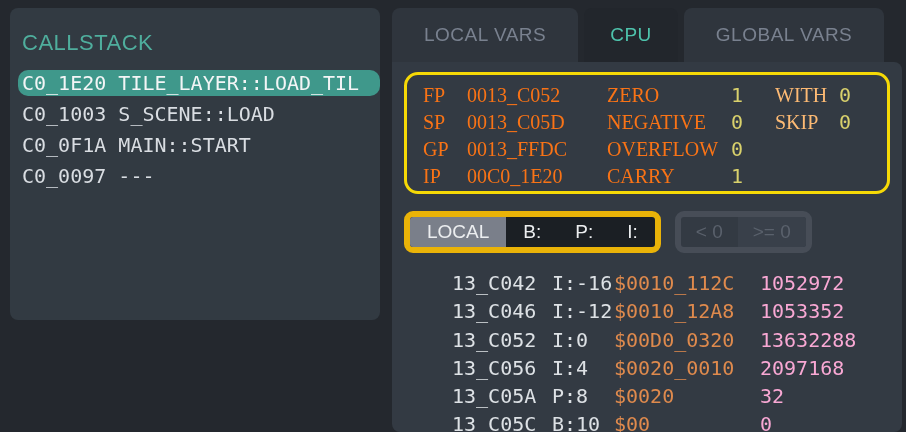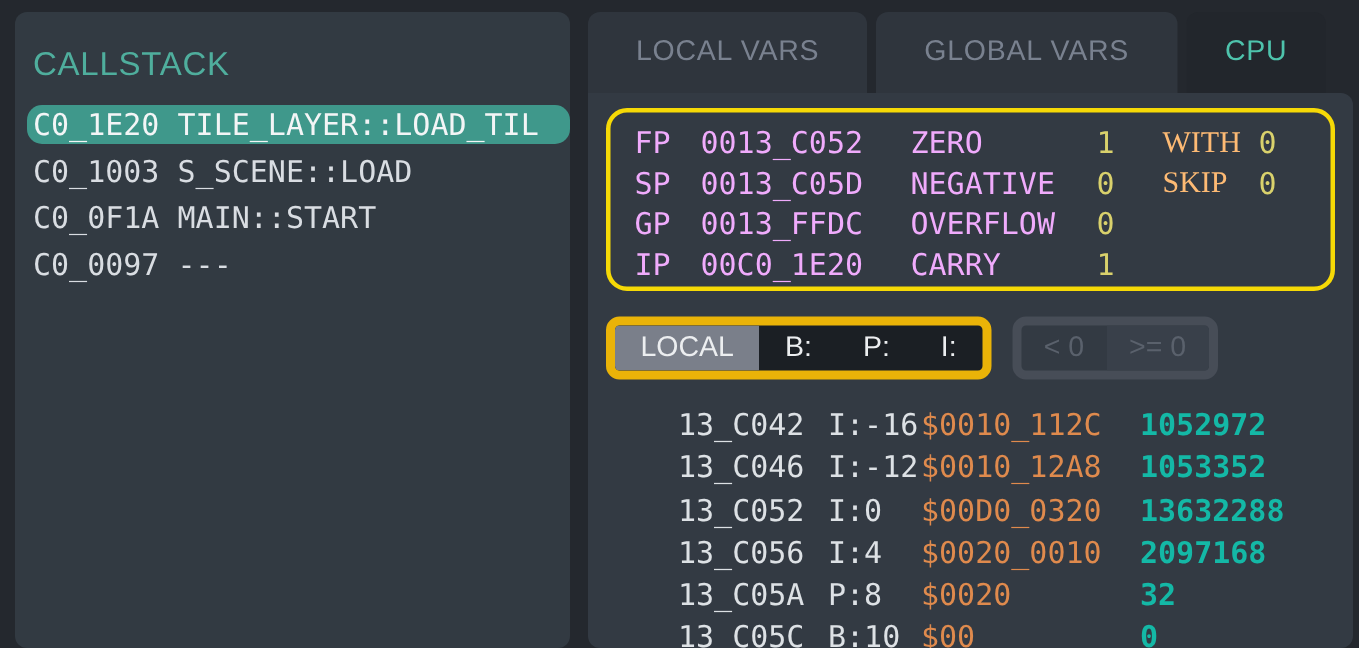--- a/index.html
+++ b/index.html
@@ -6,21 +6,21 @@
   html,body { width:906px; height:432px; overflow:hidden; }
   body {
     background:#24282e;
     font-family:"Liberation Sans", sans-serif;
     position:relative;
   }
   .mono { font-family:"DejaVu Sans Mono", monospace; }
 
   
   .left-panel {
-    position:absolute; left:10px; top:8px; width:370px; height:424px;
+    position:absolute; left:10px; top:8px; width:370px; height:312px;
     background:#323a42; border-radius:8px; overflow:hidden;
   }
   .callstack-title {
     color:#4fae9d; font-size:22px; letter-spacing:0.5px;
     padding:22px 0 0 12px; font-weight:400;
   }
   .callstack-rows { margin-top:14px; }
   .cs-row {
     height:26px; line-height:26px; margin-bottom:5px;
     font-size:20px; color:#d9dde2; white-space:nowrap; overflow:hidden;
@@ -52,21 +52,21 @@
   .reg-box {
     margin:10px 12px 0 12px; height:122px;
     border:3px solid #f6d906; border-radius:14px;
     padding:7px 0 0 16px;
   }
   .reg-row {
     display:grid;
     grid-template-columns:44px 140px 124px 44px 64px auto;
     font-size:20px; line-height:27px; white-space:pre;
   }
-  .reg-name, .reg-value, .flag-name { color:#f0abfc; }
+  .reg-name, .reg-value, .flag-name { color:#f97316;font-family:Liberation Serif, serif; }
   .flag-value, .mod-value { color:#d9d16c; }
   .mod-name { color:#fdba74;font-family:Liberation Serif, serif; }
 
   
   .controls { display:flex; gap:14px; margin:17px 0 0 12px; }
   .seg-group {
     display:inline-flex; align-items:stretch; height:42px;
     border:6px solid #eab308; border-radius:9px;
     background:#1b1f24; overflow:hidden;
   }
@@ -81,39 +81,39 @@
 
   
   .mem-list { margin:16px 0 0 12px; }
   .mem-row {
     display:grid; grid-template-columns:210px 146px auto;
     font-size:20px; line-height:28.3px; white-space:pre;
   }
   .mem-col1 { display:grid; grid-template-columns:100px auto;margin-left:48px; }
   .mem-addr, .mem-offset { color:#dde1e5; }
   .mem-hex { color:#df8a4d; }
-  .mem-dec { color:#14b8a6;font-weight:bold; }
+  .mem-dec { color:#f9a8d4; }
 </style>
 </head>
 <body>
 
 <div class="left-panel">
   <div class="callstack-title">CALLSTACK</div>
   <div class="callstack-rows mono">
     <div class="cs-row selected"><span>C0_1E20</span> <span>TILE_LAYER::LOAD_TIL</span></div>
     <div class="cs-row"><span>C0_1003</span> <span>S_SCENE::LOAD</span></div>
     <div class="cs-row"><span>C0_0F1A</span> <span>MAIN::START</span></div>
     <div class="cs-row"><span>C0_0097</span> <span>---</span></div>
   </div>
 </div>
 
 <div class="tabs">
   <div class="tab">LOCAL VARS</div>
+  <div class="tab active">CPU</div>
   <div class="tab">GLOBAL VARS</div>
-  <div class="tab active">CPU</div>
 </div>
 
 <div class="right-panel">
 
   <div class="reg-box mono">
     <div class="reg-row">
       <span class="reg-name">FP</span>
       <span class="reg-value">0013_C052</span>
       <span class="flag-name">ZERO</span>
       <span class="flag-value">1</span>

